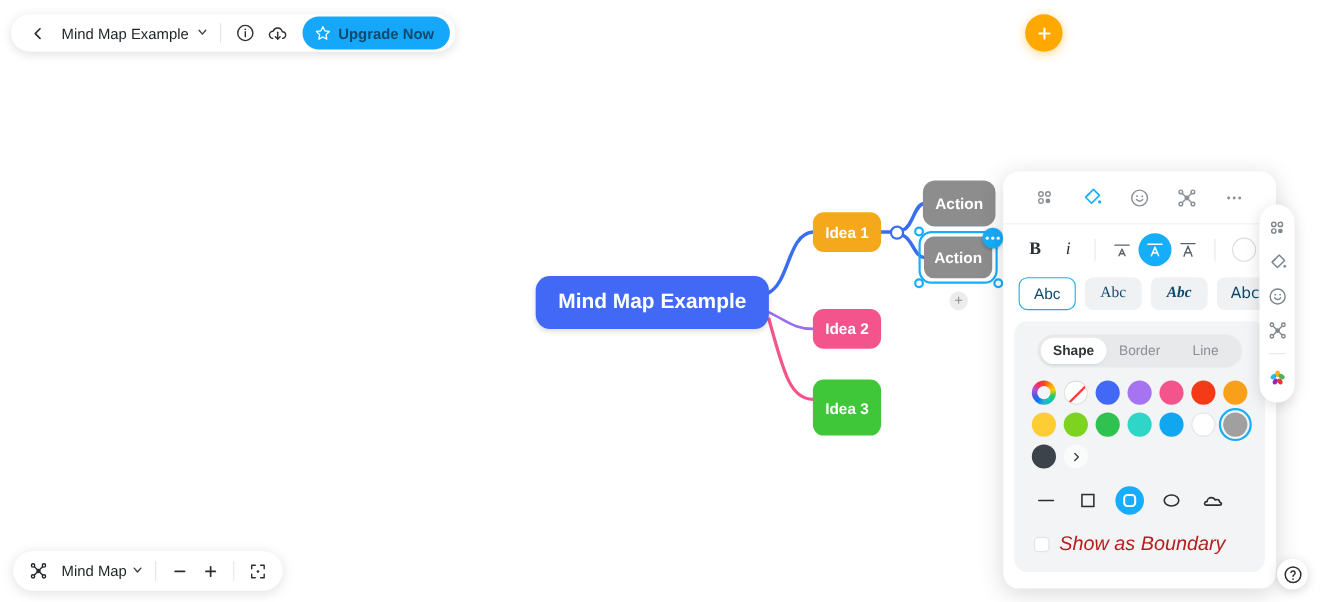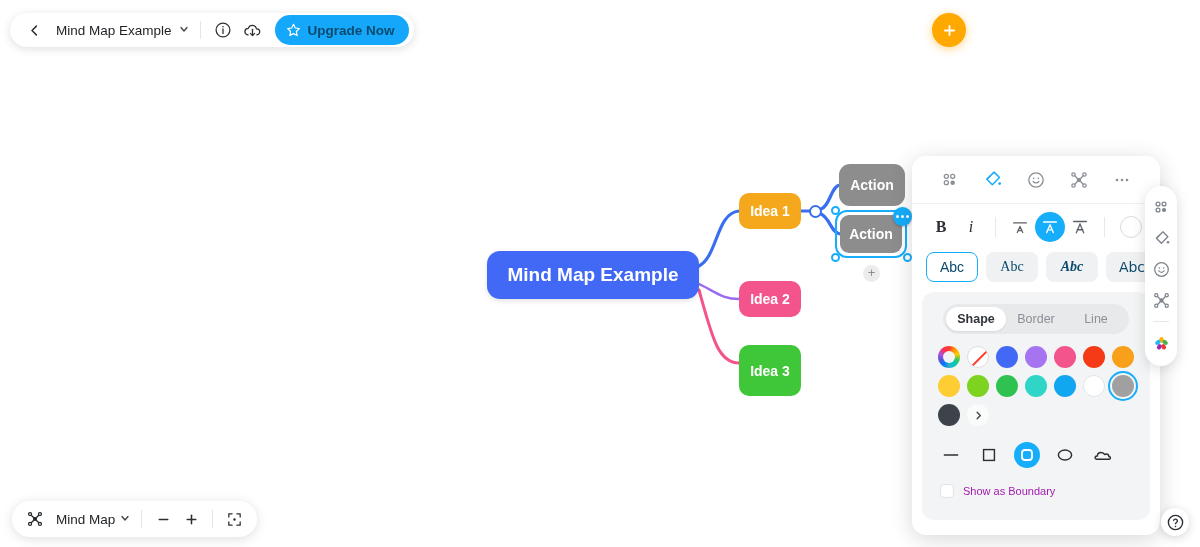--- a/index.html
+++ b/index.html
@@ -202,21 +202,21 @@
     width: 26px; height: 26px; display: flex; align-items: center; justify-content: center;
     cursor: pointer; color: #2b2f33; border-radius: 50%;
   }
   .shp.on { background: #16adfa; color: #fff; }
 
   .boundary-row { display: flex; align-items: center; gap: 9px; padding: 16px 8px 0; }
   .chk {
     width: 14px; height: 14px; border-radius: 4px; background: #fff;
     border: 1px solid #e0e2e5; cursor: pointer; flex: 0 0 auto;
   }
-  .boundary-lbl { font-size: 11px; color: #a21caf; }
+  .boundary-lbl { font-size: 18px; color: #b91c1c; font-style: italic; }
 
   
   #rail {
     position: absolute; left: 1145px; top: 186px; width: 32px; height: 180px;
     background: #fff; border-radius: 16px;
     box-shadow: 0 3px 14px rgba(0,0,0,.14);
     display: flex; flex-direction: column; align-items: center;
     padding: 8px 0; gap: 5px;
   }
   .rail-btn {

